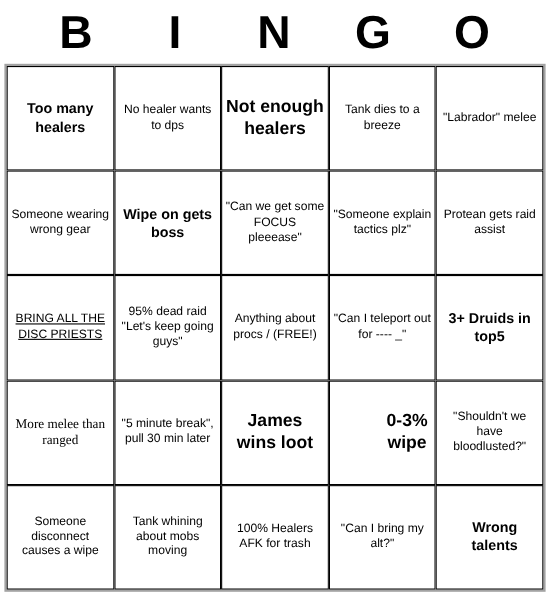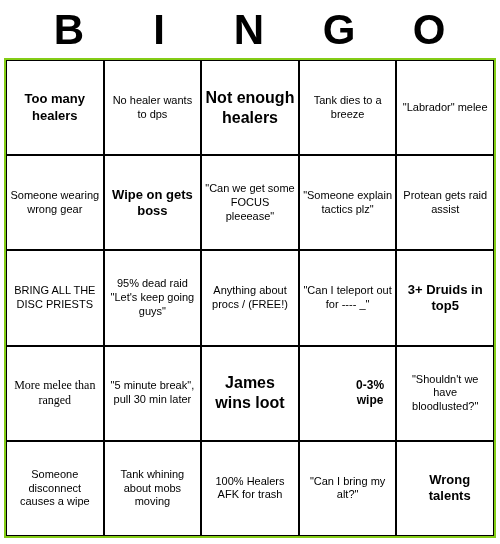--- a/index.html
+++ b/index.html
@@ -25,21 +25,21 @@
       width: 90px;
       text-align: center;
       letter-spacing: 2px;
     }
     #bingo-grid {
       display: grid;
       grid-template-columns: repeat(5, 1fr);
       grid-template-rows: repeat(5, 1fr);
       width: 492px;
       height: 480px;
-      border: 2px solid #84cc16;
+      border: 2px solid #a3a3a3;
     }
     .cell {
       border: 1px solid #000;
       display: flex;
       align-items: center;
       justify-content: center;
       text-align: center;
       padding: 3px;
       font-size: 11.5px;
       line-height: 1.25;
@@ -86,21 +86,21 @@
     </div>
     <div class="cell" style="font-size: 11px;">
       <span>"Can we get some FOCUS pleeease"</span>
     </div>
     <div class="cell" style="font-size: 11px;">
       <span>"Someone explain tactics plz"</span>
     </div>
     <div class="cell" style="font-size: 11px;">
       <span>Protean gets raid assist</span>
     </div>
-    <div class="cell" style="font-size: 11px;">
+    <div class="cell" style="font-size: 11px; text-decoration: underline;">
       <span>BRING ALL THE DISC PRIESTS</span>
     </div>
     <div class="cell" style="font-size: 11px;">
       <span>95% dead raid "Let's keep going guys"</span>
     </div>
     <div class="cell" style="font-size: 11px;">
       <span>Anything about procs / (FREE!)</span>
     </div>
     <div class="cell" style="font-size: 11px;">
       <span>"Can I teleport out for ---- _"</span>
@@ -110,21 +110,21 @@
     </div>
     <div class="cell" style="font-size: 12px; font-family: Liberation Serif, serif;">
       <span>More melee than ranged</span>
     </div>
     <div class="cell" style="font-size: 11px;">
       <span>"5 minute break", pull 30 min later</span>
     </div>
     <div class="cell" style="font-size: 16px; font-weight: bold;">
       <span>James wins loot</span>
     </div>
-    <div class="cell" style="font-size: 12px; font-weight: bold; padding-left: 48px;">
+    <div class="cell" style="font-size: 16px; font-weight: bold; padding-left: 48px;">
       <span>0-3% wipe</span>
     </div>
     <div class="cell" style="font-size: 11px;">
       <span>"Shouldn't we have bloodlusted?"</span>
     </div>
     <div class="cell" style="font-size: 11px;">
       <span>Someone disconnect causes a wipe</span>
     </div>
     <div class="cell" style="font-size: 11px;">
       <span>Tank whining about mobs moving</span>

